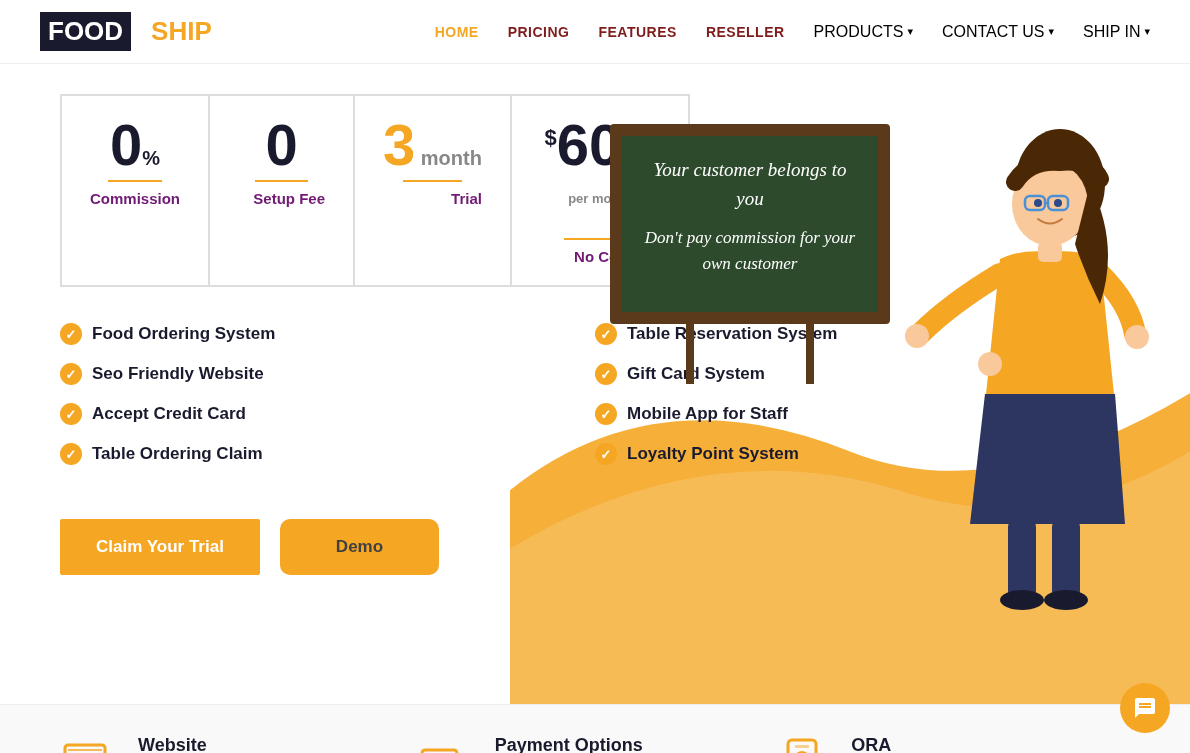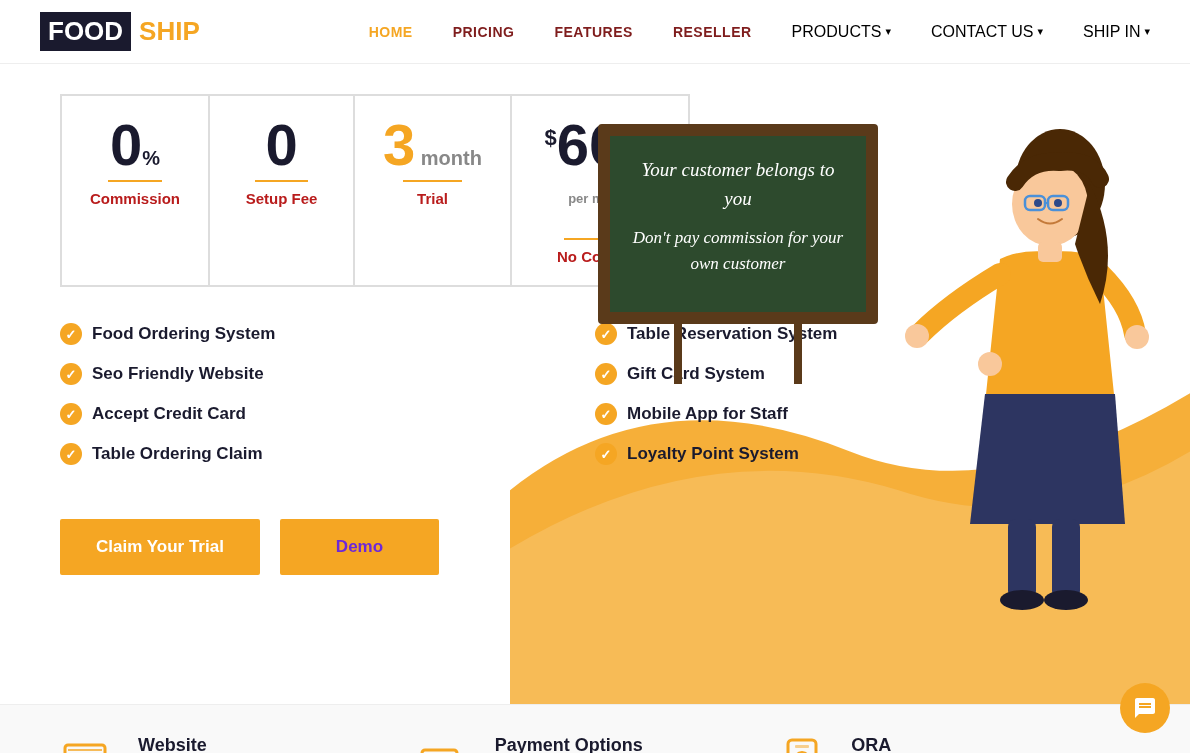--- a/index.html
+++ b/index.html
@@ -23,26 +23,26 @@
       background: #1a1a2e;
       color: #fff;
       font-size: 26px;
       font-weight: 900;
       padding: 4px 8px;
     }
     .logo-ship {
       color: #f5a623;
       font-size: 26px;
       font-weight: 900;
-      padding: 4px 8px;
+      padding: 4px 20px;
     }
     .nav-links {
       display: flex;
       align-items: center;
-      gap: 40px;
+      gap: 29px;
       list-style: none;
     }
     .nav-links li a {
       text-decoration: none;
       color: #7f1d1d;
       font-size: 14px;
       font-weight: 600;
       letter-spacing: 0.5px;
     }
     .nav-links li .has-dropdown {
@@ -76,23 +76,24 @@
     .stat-box {
       border: 2px solid #ddd;
       padding: 20px 28px;
       text-align: center;
       min-width: 145px;
       background: #fff;
     }
     .stat-box:not(:last-child) { border-right: none; }
     .stat-label {
       font-size: 15px;
-      color: #b91c1c;
+      color: #701a75;
       font-weight: 600;
       margin-top: 8px;
+      text-align: right;
     }
     .stat-divider {
       width: 60%;
       height: 2px;
       background: #f5a623;
       margin: 6px auto 4px auto;
     }
 
     
     .features-section {
@@ -139,33 +140,33 @@
       color: #fff;
       border: none;
       padding: 10px 36px;
       font-size: 17px;
       font-weight: 700;
       cursor: pointer;
       border-radius: 2px;
     }
     .btn-demo {
       background: #f5a623;
-      color: #6d28d9;
+      color: #404040;
       border: none;
       padding: 18px 56px;
       font-size: 17px;
       font-weight: 700;
       cursor: pointer;
-      border-radius: 2px;
+      border-radius: 10px;
     }
 
     
     .chalkboard-area {
       position: absolute;
-      right: 312px;
+      right: 300px;
       top: 60px;
       z-index: 3;
       width: 280px;
     }
     .chalkboard {
       background: #2d4a2d;
       border: 12px solid #5a3a1a;
       border-radius: 4px;
       padding: 20px 18px;
       color: #fff;

